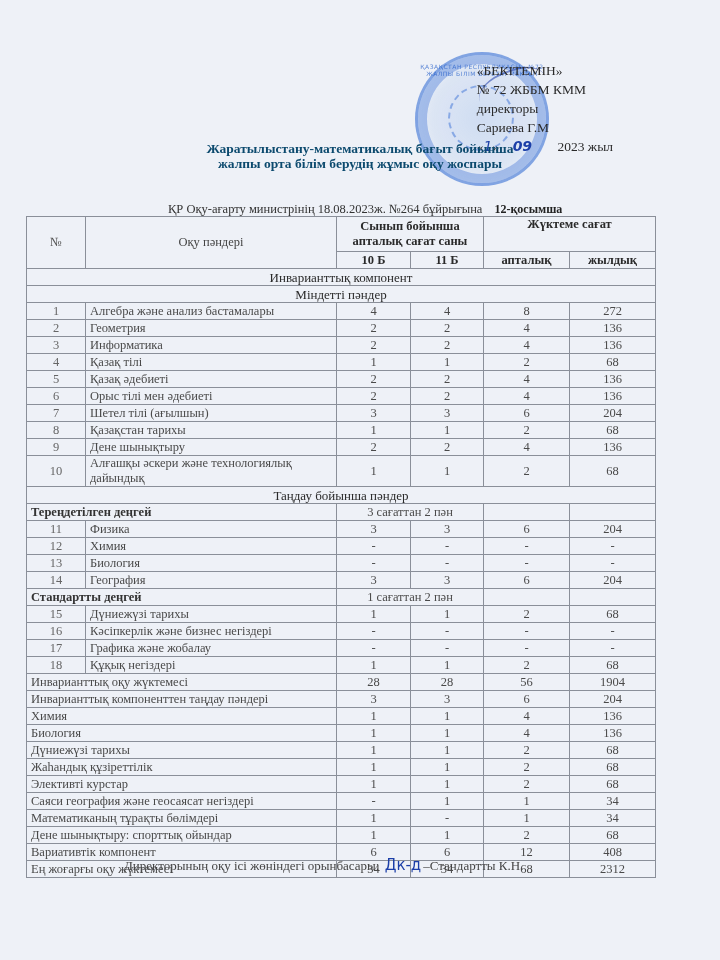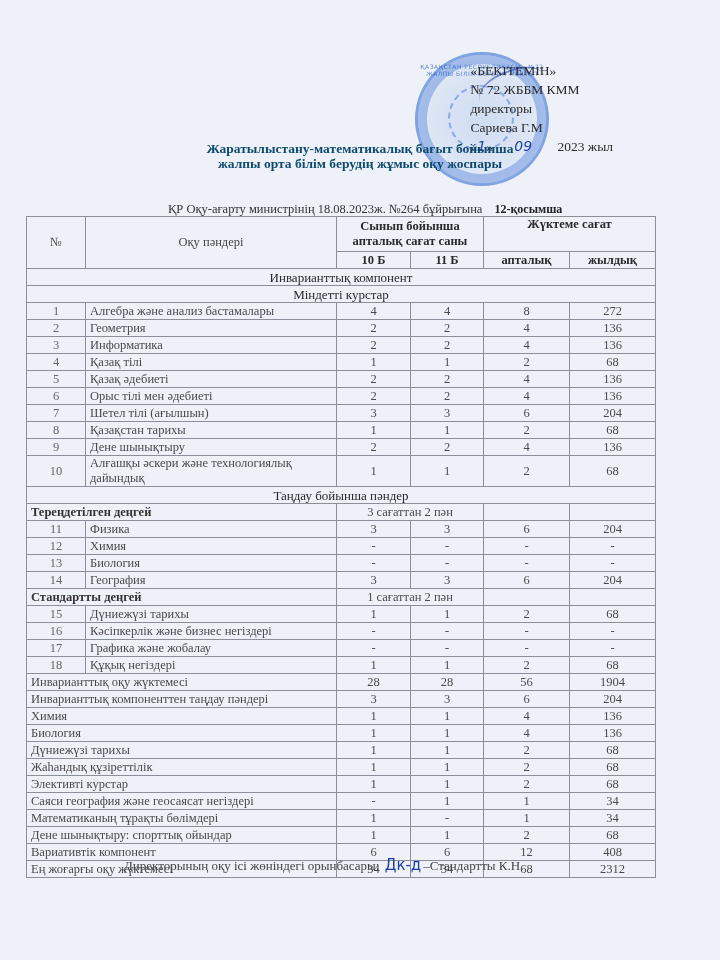--- a/index.html
+++ b/index.html
@@ -85,21 +85,21 @@
   </div>
   <div class="sig-scribble"></div>
 
   <div class="approve">
     <div>«БЕКІТЕМІН»</div>
     <div>№ 72 ЖББМ КММ</div>
     <div>директоры</div>
     <div>Сариева  Г.М</div>
     <div class="date-line">
       <span>«</span><span class="hand">1</span><span>»</span>
-      <span class="hand" style="margin:0 22px 0 18px;">09</span>
+      <span class="hand" style="margin:0 22px 0 10px;font-weight:bold;">09</span>
       <span>2023 жыл</span>
     </div>
   </div>
 
   <div class="titles">
     <div class="t-bold">Жаратылыстану-математикалық бағыт бойынша</div>
     <div class="t-bold">жалпы орта білім берудің жұмыс оқу жоспары</div>
   </div>
   <div class="order-line">
     <span>ҚР Оқу-ағарту министрінің  18.08.2023ж. №264 бұйрығына</span><b>12-қосымша</b>
@@ -124,21 +124,21 @@
     <tr>
       <td class="c hdr">10 Б</td>
       <td class="c hdr">11 Б</td>
       <td class="c hdr">апталық</td>
       <td class="c hdr">жылдық</td>
     </tr>
     <tr>
           <td colspan="6" class="sec">Инварианттық  компонент</td>
         </tr>
     <tr>
-          <td colspan="6" class="sec">Міндетті курстар</td>
+          <td colspan="6" class="sec">Міндетті пәндер</td>
         </tr>
     </tbody>
       <tbody id="mandatory-body">
         <tr>
           <td class="num">1</td>
           <td>Алгебра және анализ бастамалары</td>
           <td class="c">4</td>
           <td class="c">4</td>
           <td class="c">8</td>
           <td class="c">272</td>

